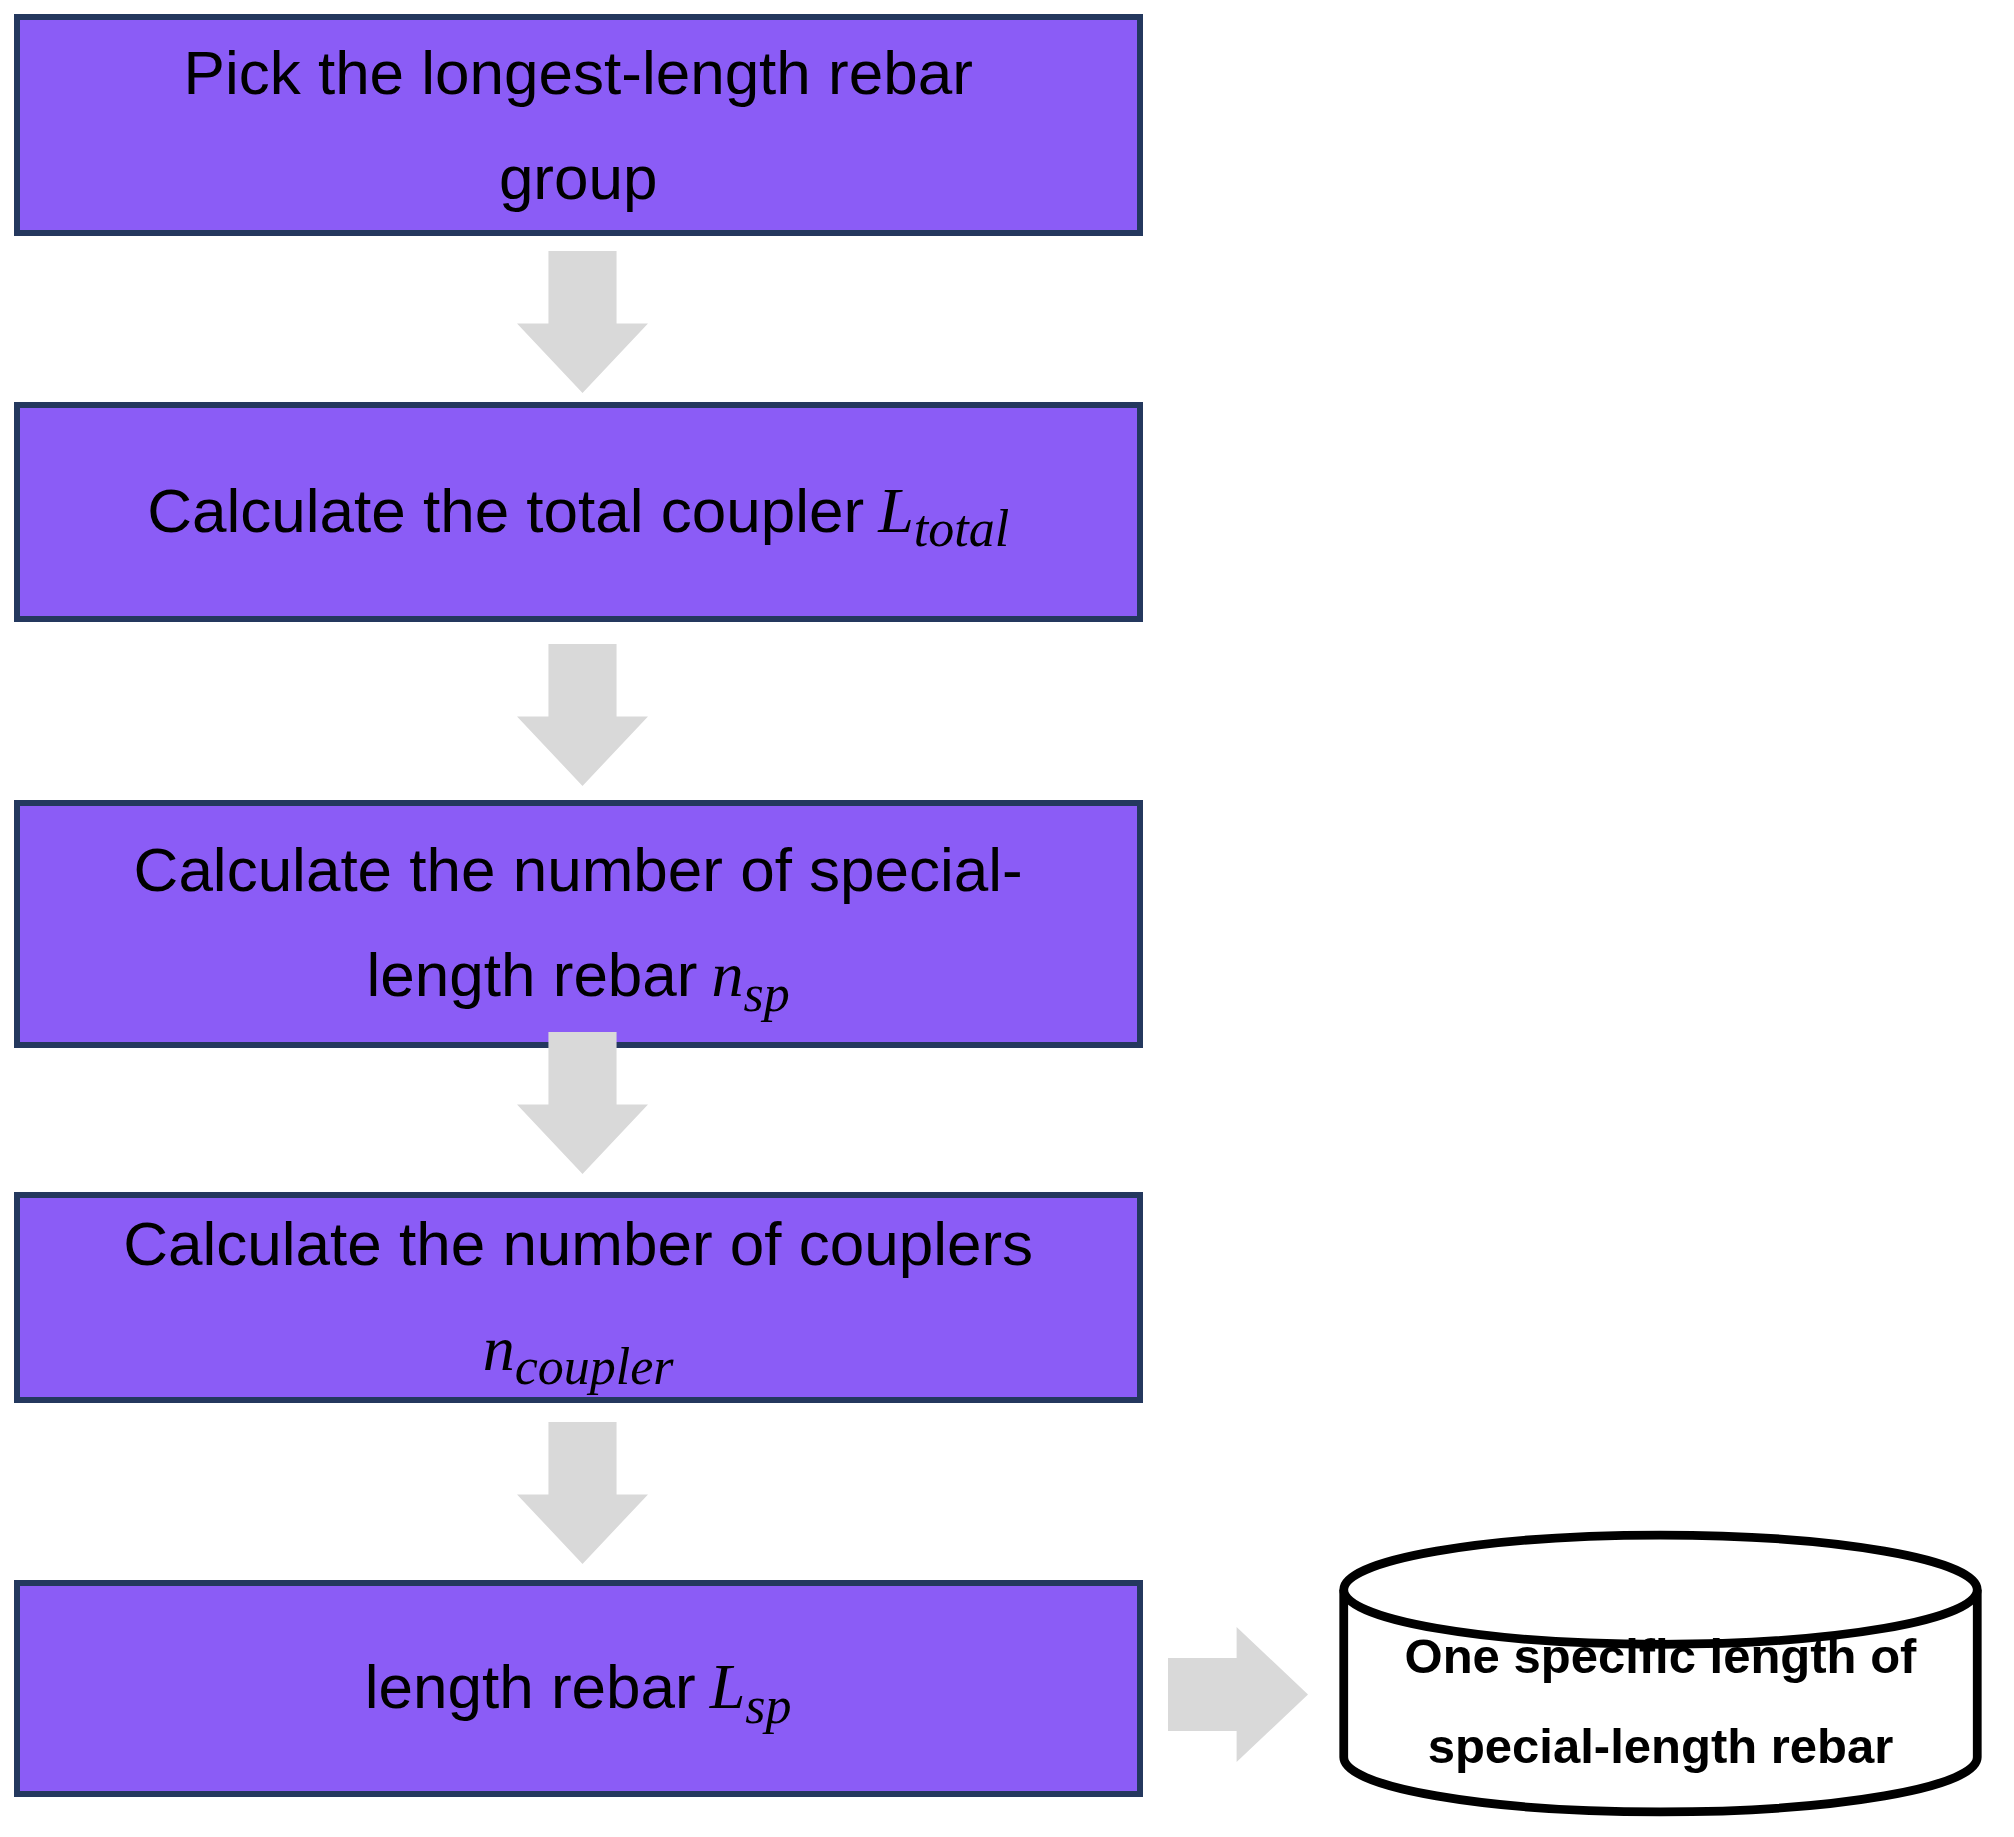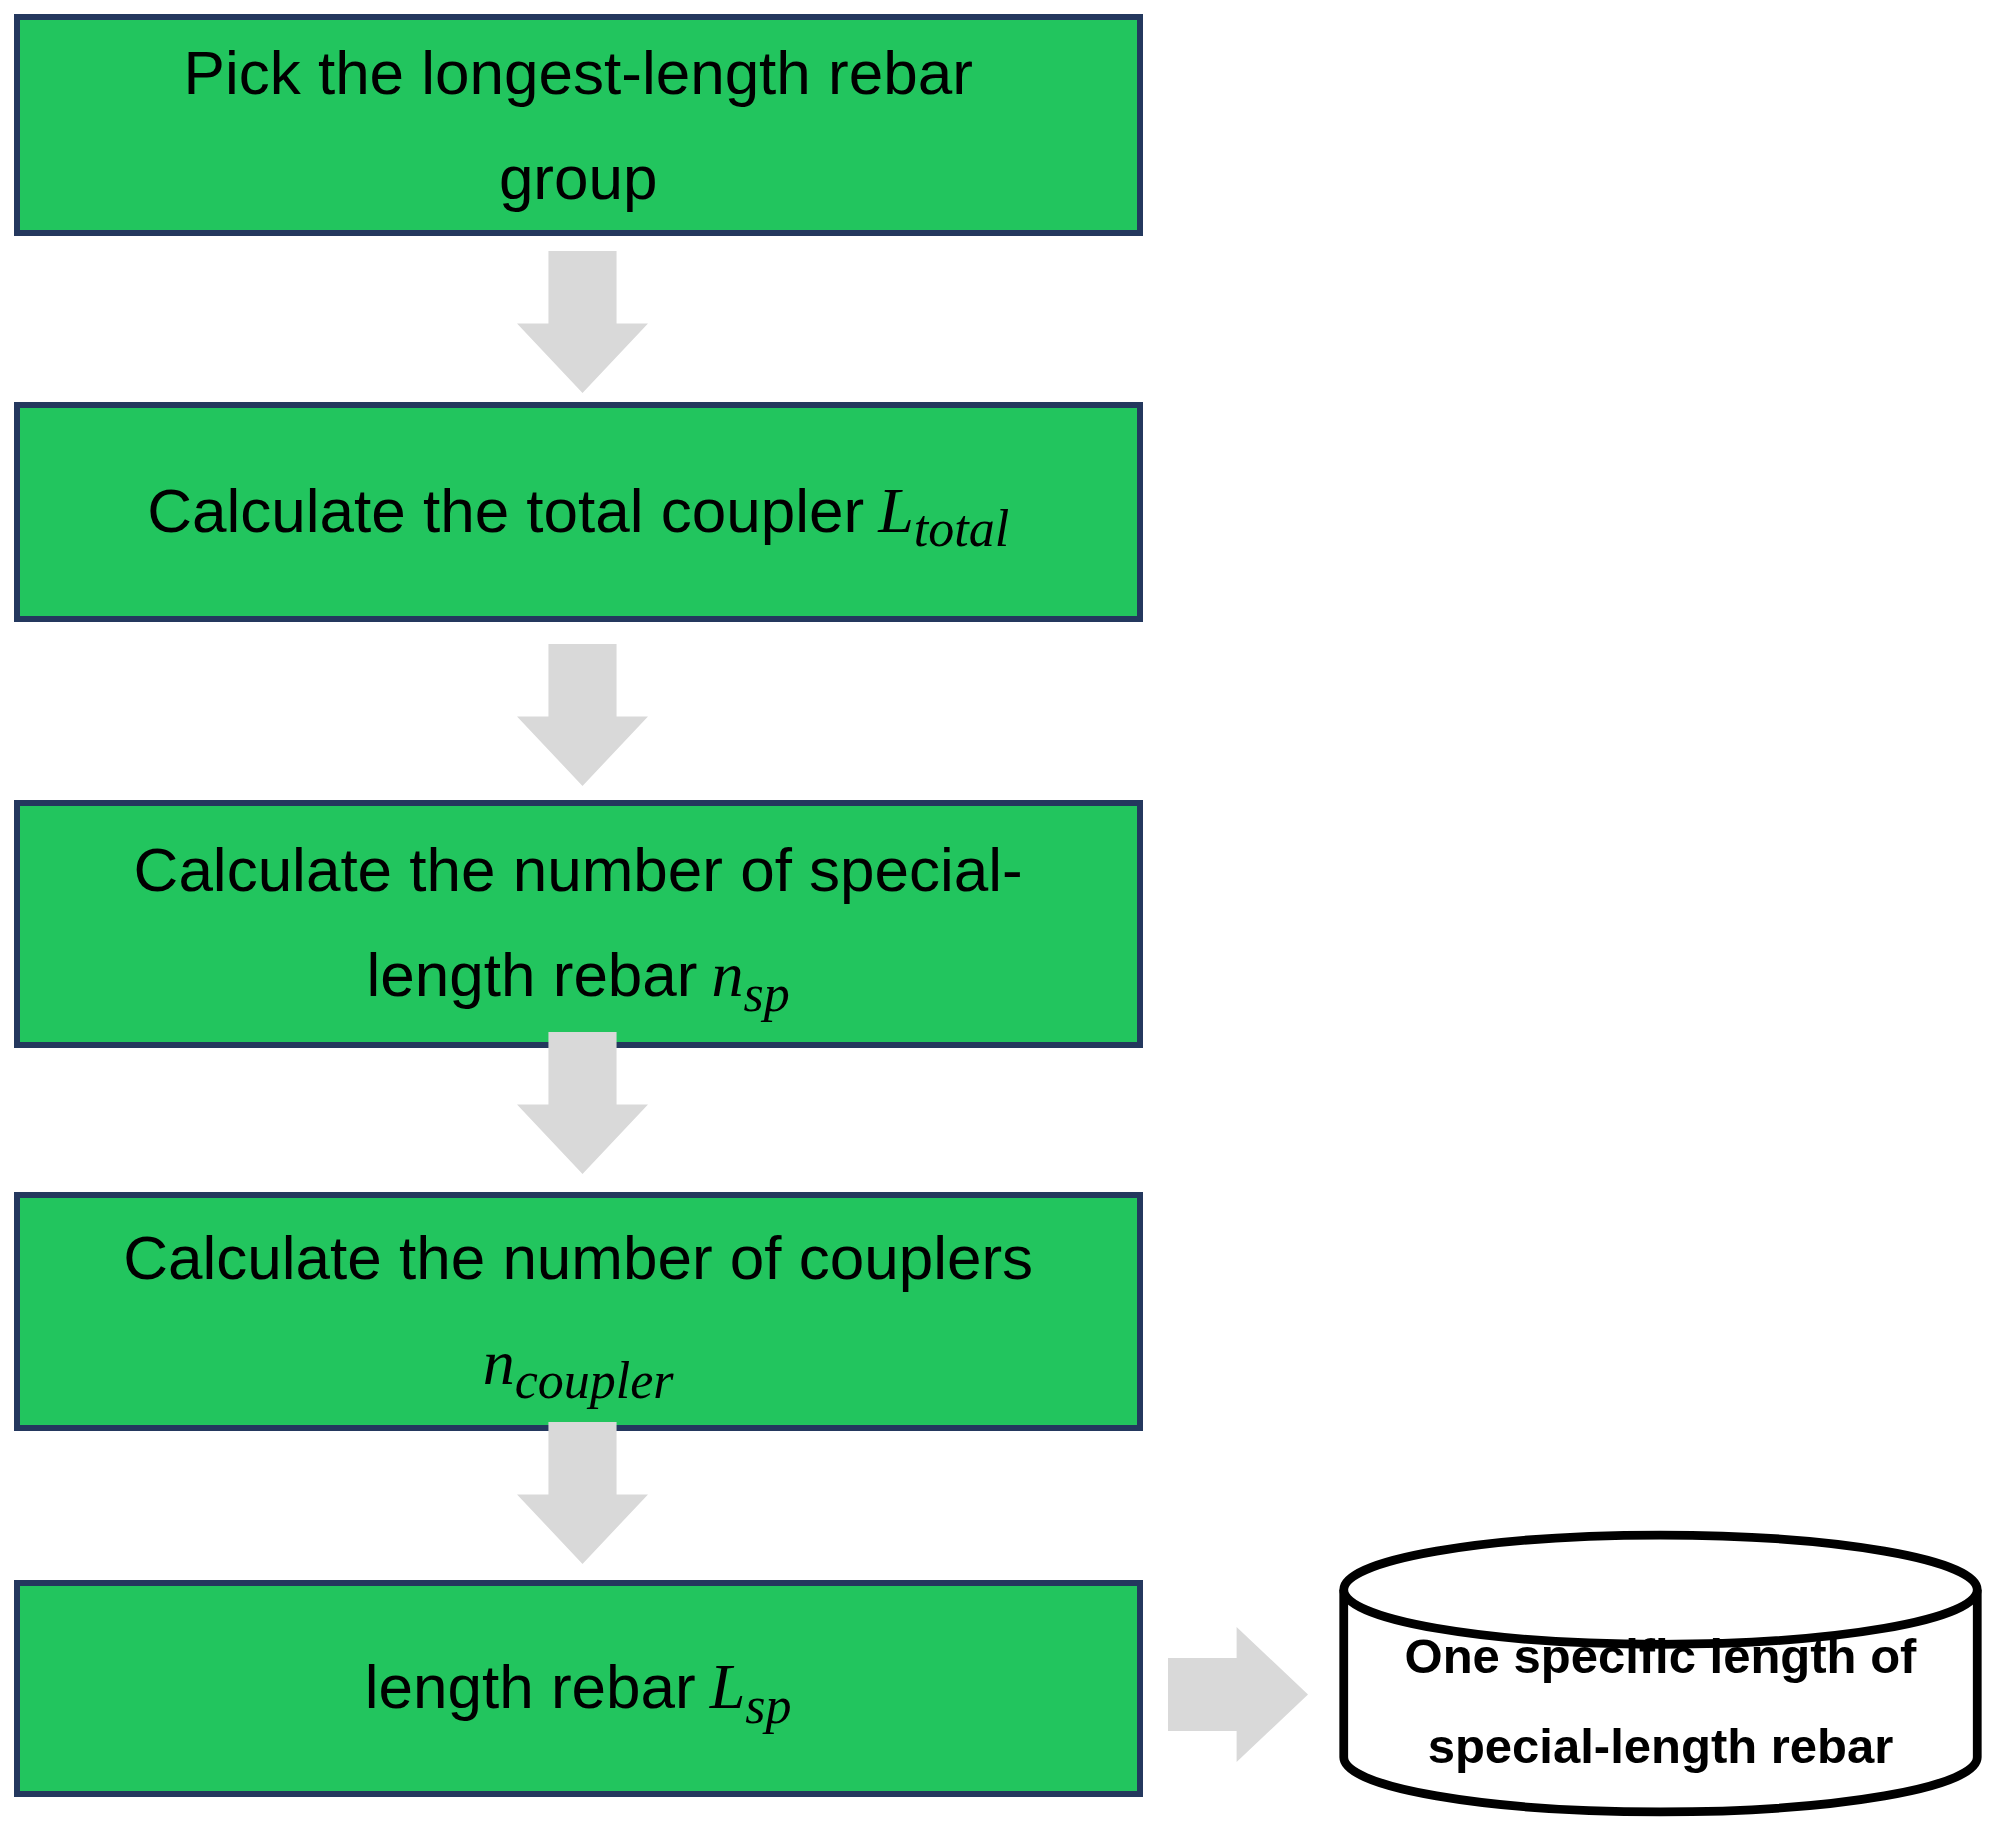--- a/index.html
+++ b/index.html
@@ -13,21 +13,21 @@
     height: 1837px;
     background: #ffffff;
     font-family: "Liberation Sans", "DejaVu Sans", sans-serif;
     color: #000000;
   }
   .step {
     position: absolute;
     left: 13.7px;
     width: 1129px;
     box-sizing: border-box;
-    background: #22c55e;
+    background: #8b5cf6;
     border: 6.8px solid #24385E;
     display: flex;
     flex-direction: column;
     justify-content: center;
     align-items: center;
     text-align: center;
     font-size: 62px;
     line-height: 105px;
   }
   .line {
@@ -110,21 +110,21 @@
 
   <div class="arrow-down" style="top:644px;"></div>
 
   <div class="step" style="top:800px;height:248px;">
     <div class="line"><span>Calculate the number of special-</span></div>
     <div class="line"><span>length rebar</span><span class="mvar">n</span><span class="msub">sp</span></div>
   </div>
 
   <div class="arrow-down" style="top:1032px;"></div>
 
-  <div class="step" style="top:1192px;height:239px;">
+  <div class="step" style="top:1192px;height:211px;">
     <div class="line"><span>Calculate the number of couplers</span></div>
     <div class="line"><span class="mvar solo">n</span><span class="msub">coupler</span></div>
   </div>
 
   <div class="arrow-down" style="top:1422px;"></div>
 
   <div class="step" style="top:1580px;height:217px;">
     <div class="line"><span>length rebar</span><span class="mvar">L</span><span class="msub">sp</span></div>
   </div>
 

